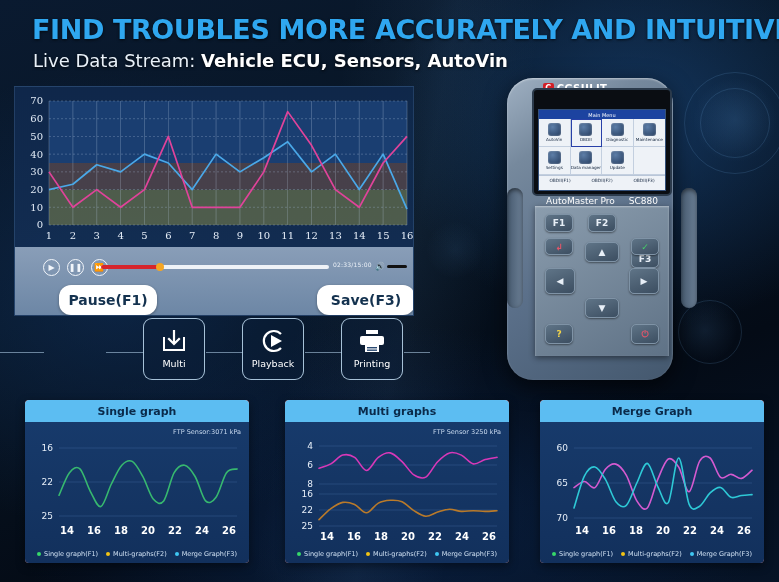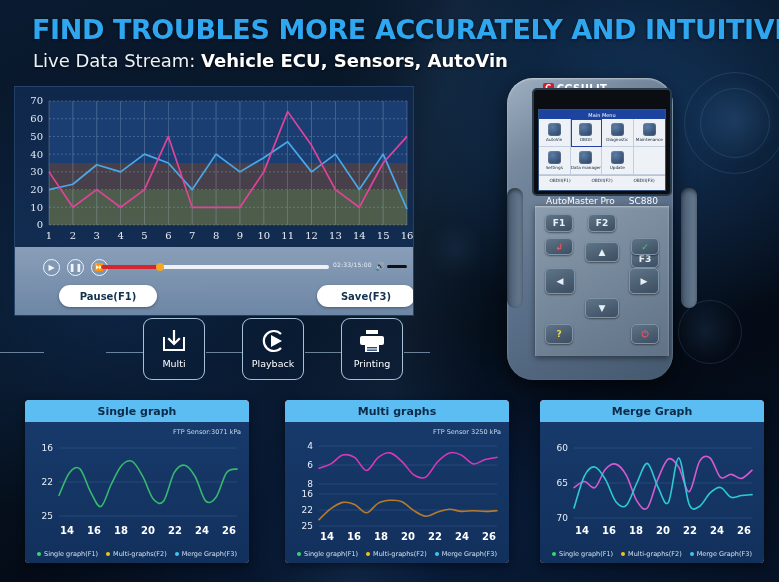--- a/index.html
+++ b/index.html
@@ -69,22 +69,22 @@
   }
   #seek { position:absolute; left:86px; top:18px; width:228px; height:4px;
           background:#eef2f7; border-radius:2px; }
   #seek .done { position:absolute;left:0;top:0;height:4px;width:26%;background:#d6252c;border-radius:2px;}
   #seek .knob { position:absolute;left:24%;top:-2px;width:8px;height:8px;border-radius:50%;background:#f5a623;}
   #timecode{ position:absolute; left:318px; top:14px; font-size:6px; color:#eaf0f7;
              font-family:"DejaVu Sans", sans-serif; letter-spacing:.2px;}
   #volwrap{ position:absolute; left:360px; top:15px; display:flex; align-items:center; gap:2px;}
   #volbar{ width:20px;height:3px;background:#111; border-radius:2px;}
   .fbtn{
-    position:absolute; top:38px; height:22px; border-radius:12px;
-    background:#ffffff; color:#14324f; font-size:10px; font-weight:bold;
+    position:absolute; top:38px; height:30px; border-radius:12px;
+    background:#ffffff; color:#14324f; font-size:14px; font-weight:bold;
     display:flex;align-items:center;justify-content:center;
     font-family:"DejaVu Sans", sans-serif;
     box-shadow:0 1px 3px rgba(0,0,0,.35);
   }
 
   
   #features{ position:absolute; left:0; top:318px; width:420px; height:72px; z-index:5;}
   .featline{position:absolute; top:352px; height:1px; background:rgba(185,215,240,.55); z-index:4;}
   .feat{
     position:absolute; top:0; width:62px; height:62px; border-radius:9px;

